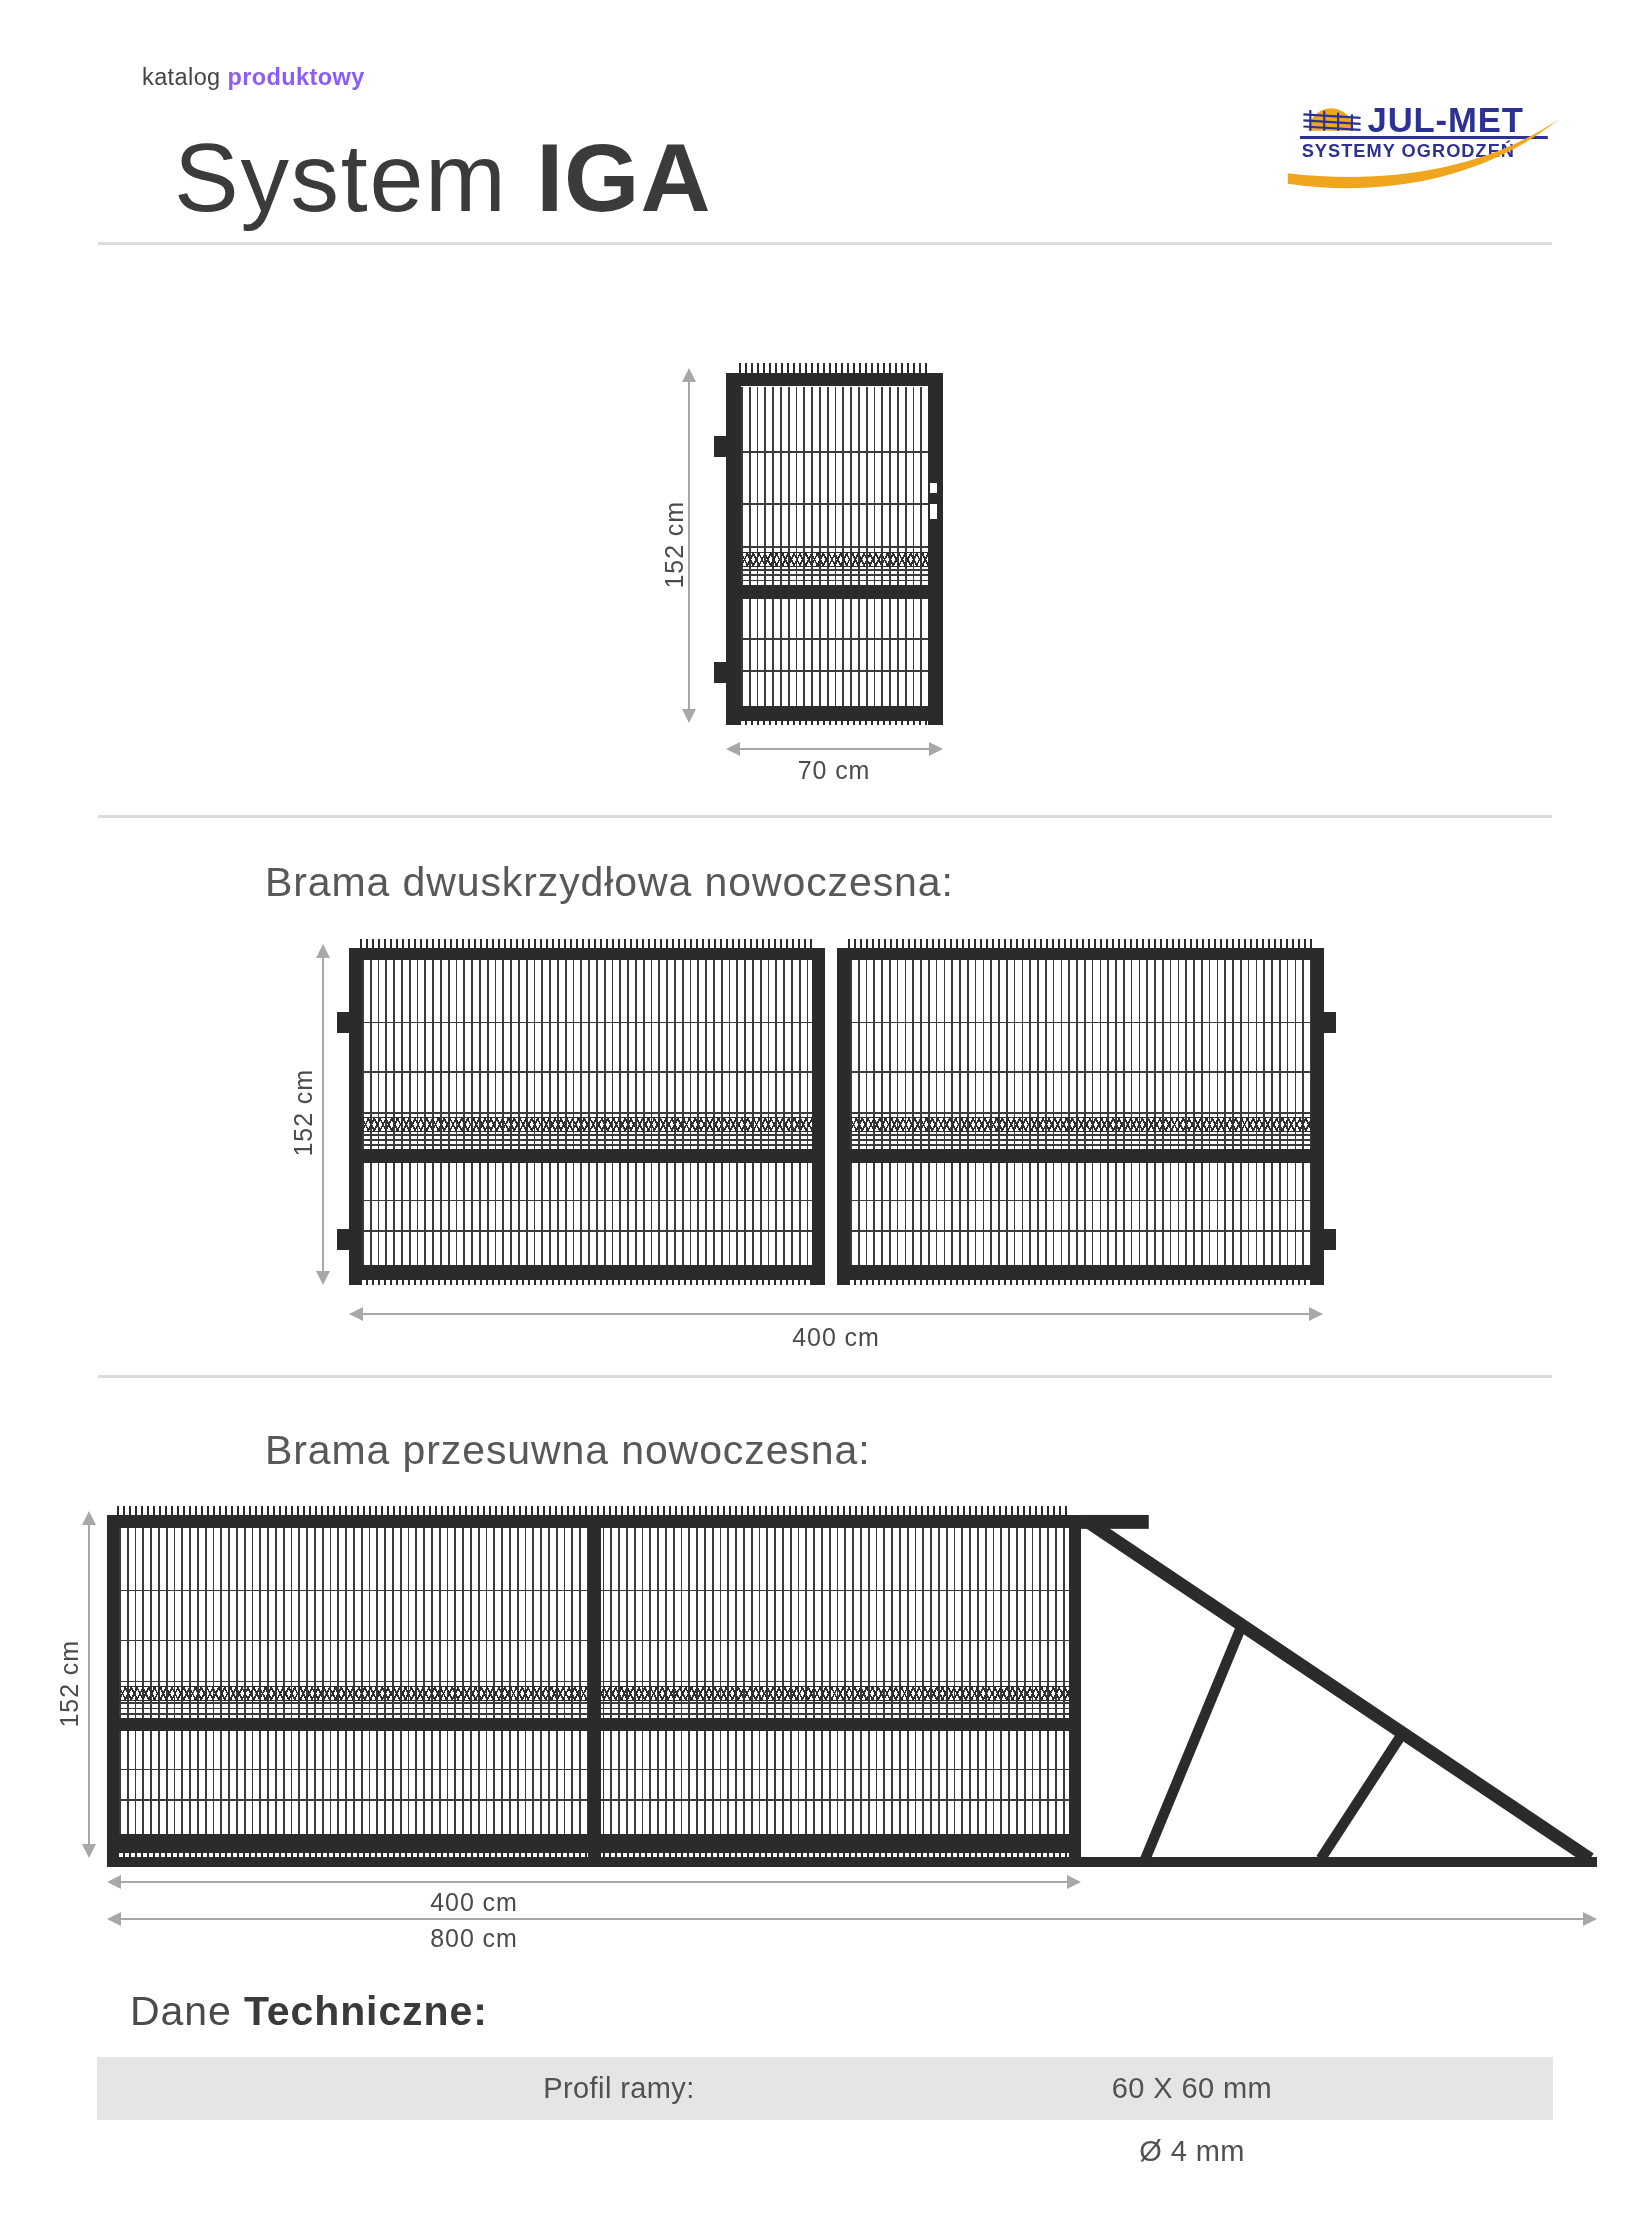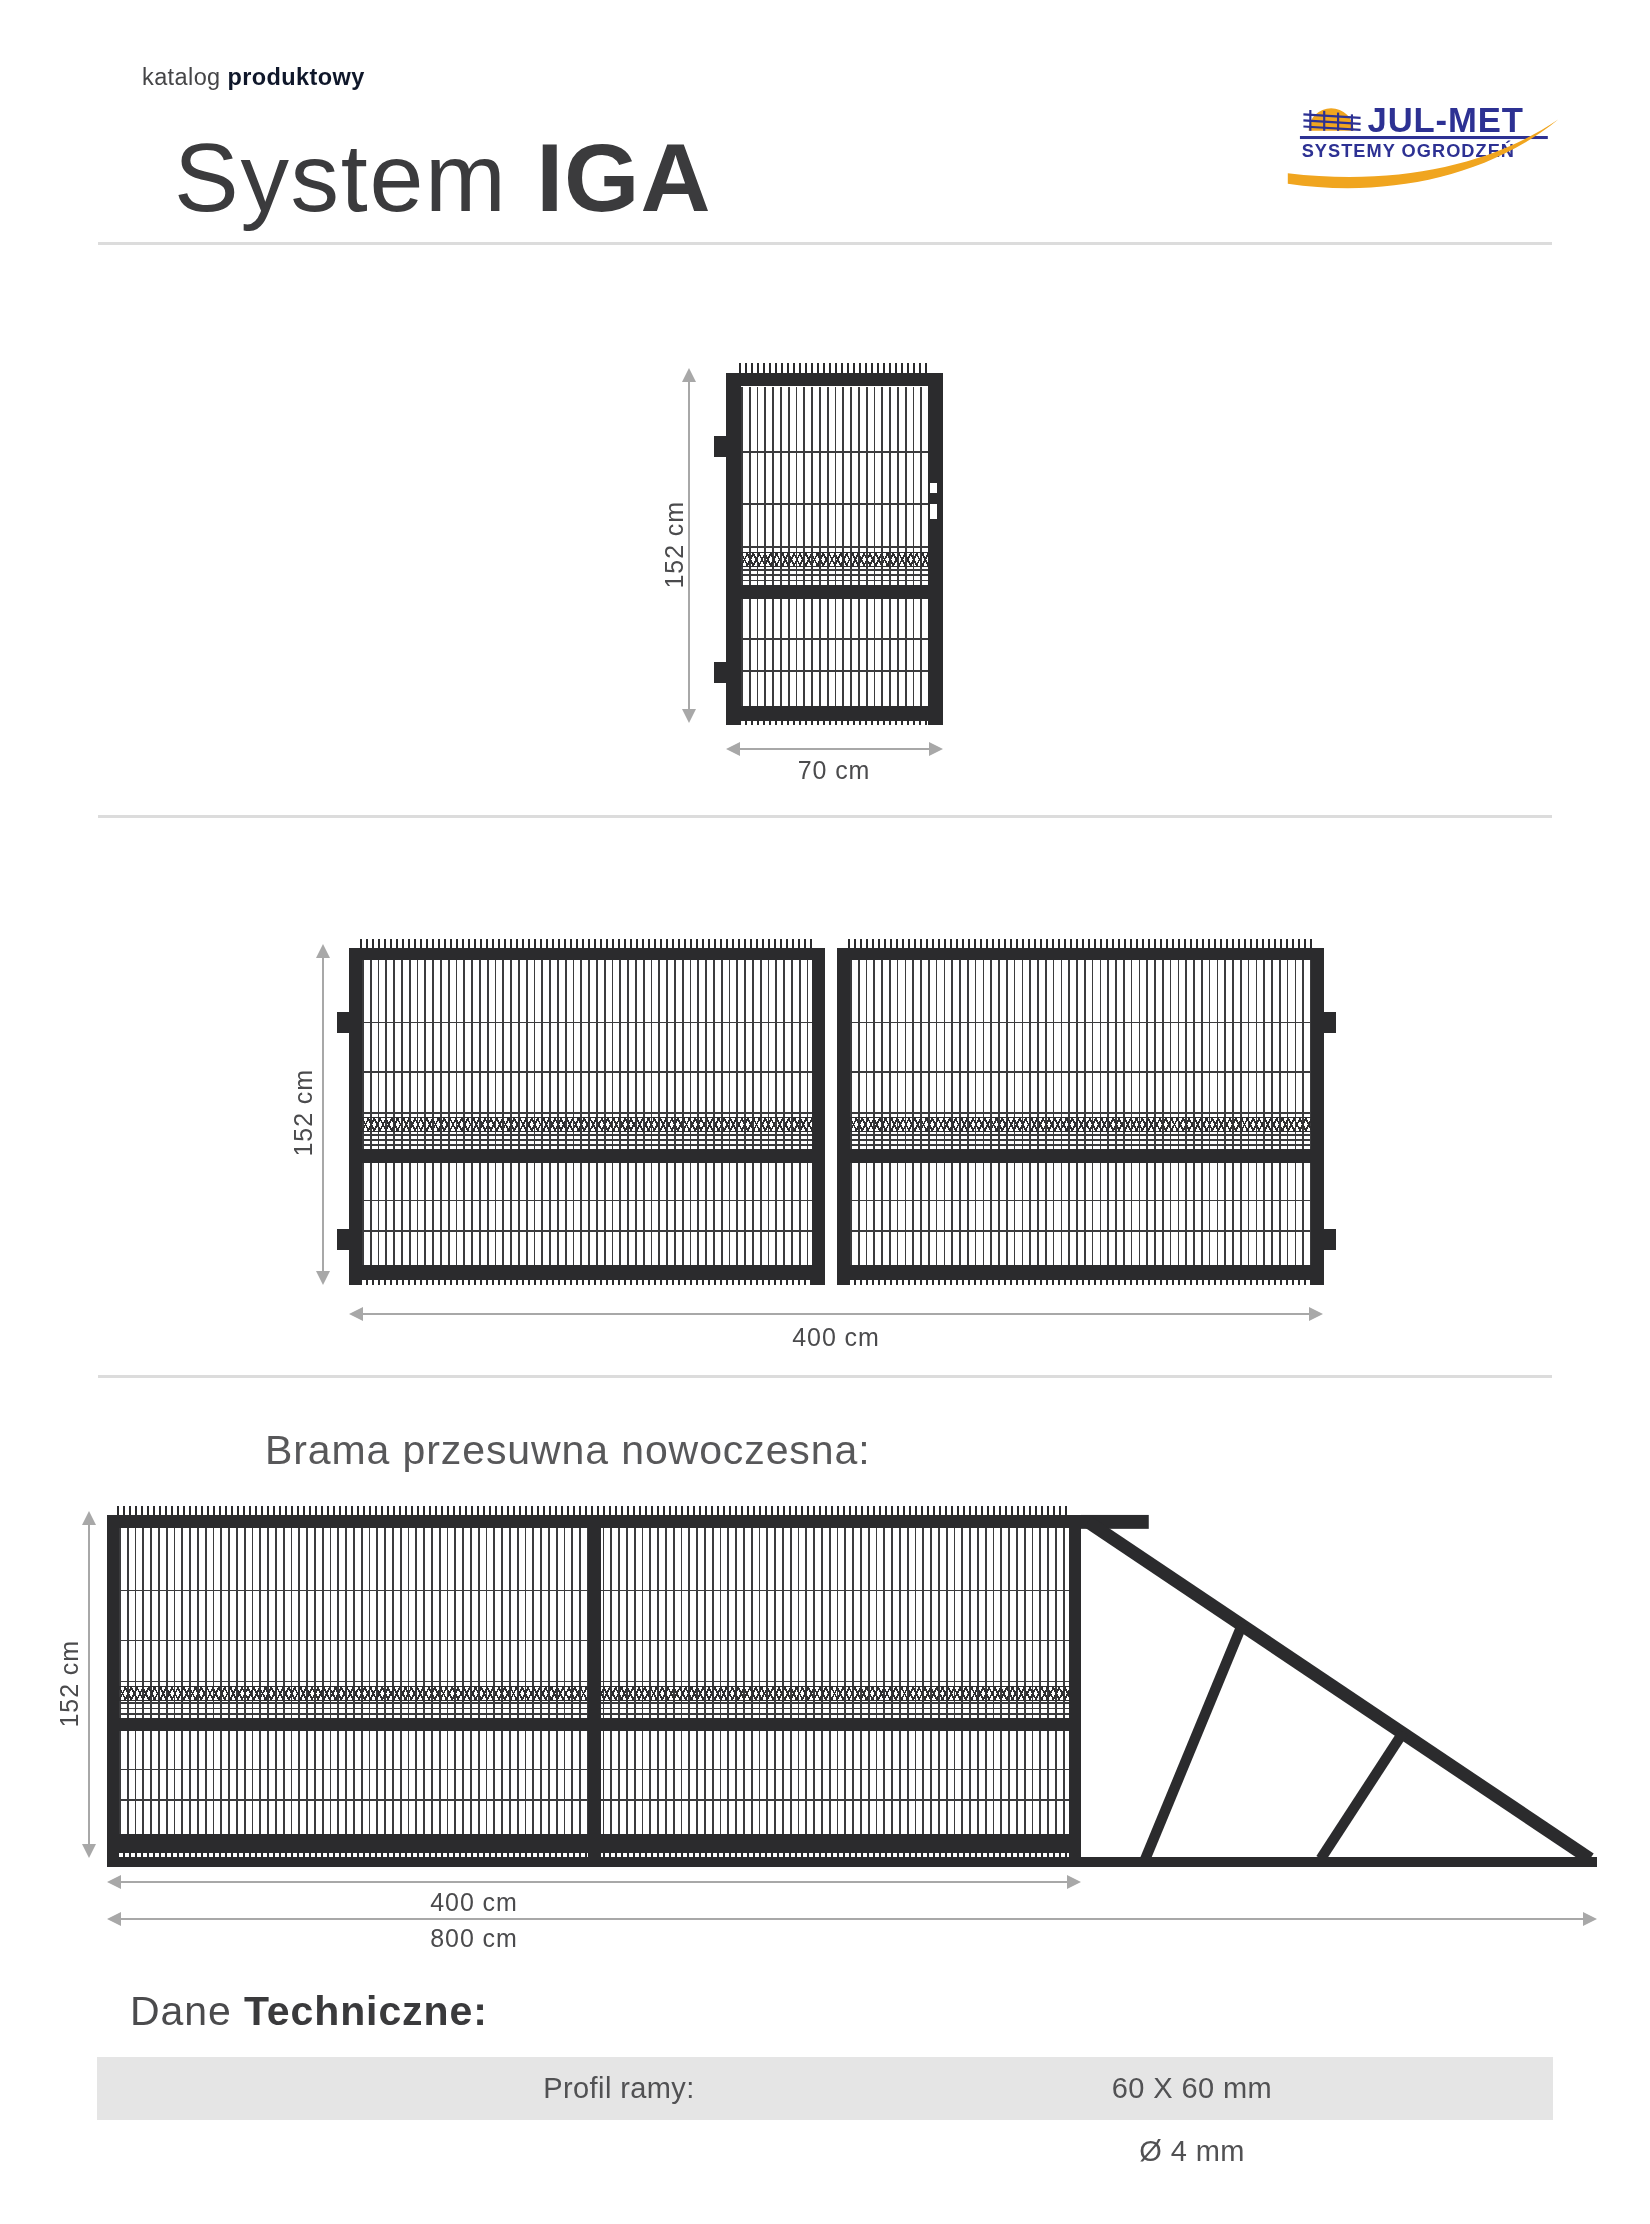--- a/index.html
+++ b/index.html
@@ -2,21 +2,21 @@
 <html style="font-size:14px"><head>
 <meta charset="utf-8">
 <style>
   html,body{margin:0;padding:0;background:#fff;}
   .page{position:relative;width:1650px;height:2225px;background:#ffffff;overflow:hidden;
         font-family:"Liberation Sans",sans-serif;}
   .abs{position:absolute;}
 
   
   .kicker{position:absolute;left:142px;top:64px;font-size:23.5px;color:#454547;letter-spacing:0.4px;}
-  .kicker b{font-weight:700;color:#0f172a;}
+  .kicker b{font-weight:700;color:#8b5cf6;}
   .main-title{position:absolute;left:174px;top:122px;font-size:97px;color:#3b3b3d;font-weight:300;letter-spacing:1.7px;}
   .main-title b{font-weight:800;letter-spacing:0.9px;}
   .divider{position:absolute;left:98px;width:1454px;height:2.6px;background:#dcdcdc;}
 
   
   .sec-title{position:absolute;font-size:41px;font-weight:300;color:#58585a;letter-spacing:0.9px;}
 
   
   .gate{position:absolute;}
   .gate > div{position:absolute;}
@@ -109,20 +109,21 @@
   <div class="arr down" style="left:682px;top:709px;"></div>
   <div class="dim-label" style="left:614px;top:530px;width:122px;height:29.5px;transform:rotate(-90deg);">152 cm</div>
 
   <div class="arr left" style="left:726px;top:742px;"></div>
   <div class="dim" style="left:740px;top:748px;width:189px;height:1.7px;"></div>
   <div class="arr right" style="left:929px;top:742px;"></div>
   <div class="dim-label" style="left:747px;top:756px;width:174px;height:29.5px;">70 cm</div>
 
   <div class="divider" style="top:815px;"></div>
 
+  <div class="sec-title" style="left:265px;top:859px;">Brama dwuskrzydłowa nowoczesna:</div>
 
   <div class="gate" style="left:349px;top:939px;width:476px;height:349px;">
     <div class="fringe" style="top:0;left:11.3px;right:11.3px;height:8.7px;"></div>
     <div class="cap" style="top:8.7px;left:1.7px;right:1.7px;height:12px;"></div>
     <div class="gate-mesh" style="top:21px;left:13px;right:13px;height:305px;">
         <div class="hwire" style="top: 20.2%;"></div>
         <div class="hwire" style="top: 36.5%;"></div>
         <div class="hwire" style="top: 49.9%;"></div>
         <div class="hwire" style="top: 57%;"></div>
         <div class="hwire" style="top: 58.7%;"></div>

